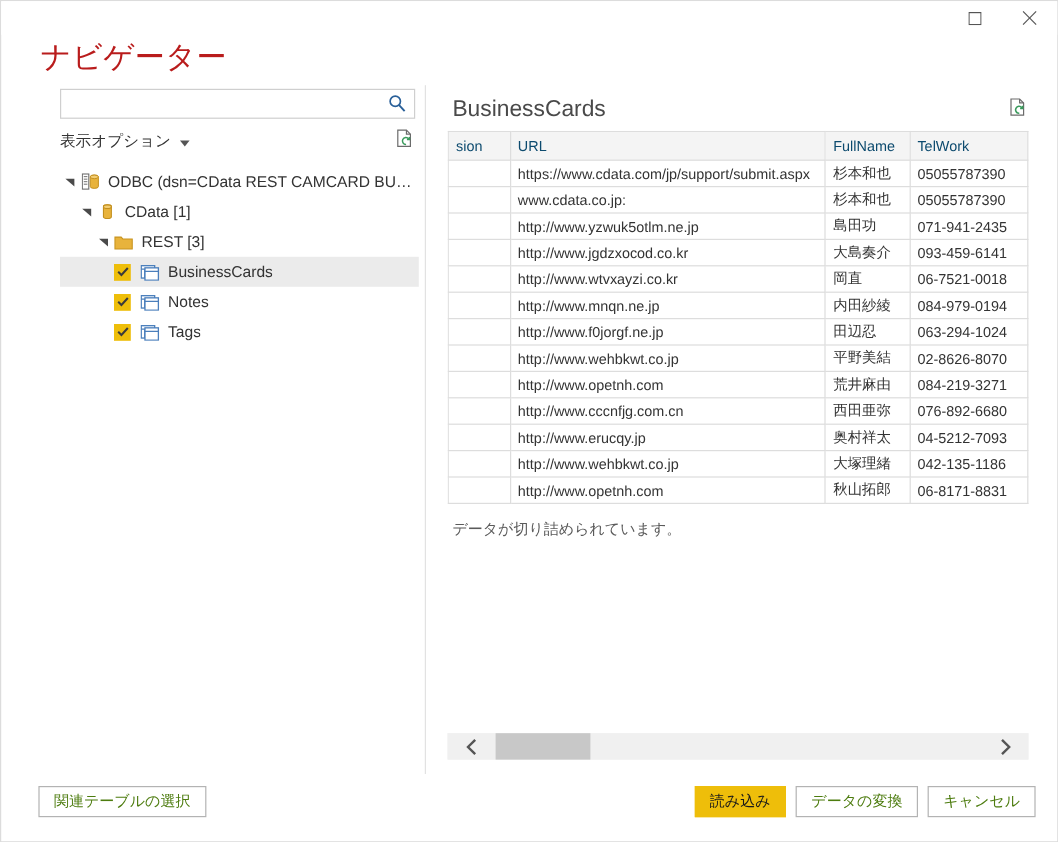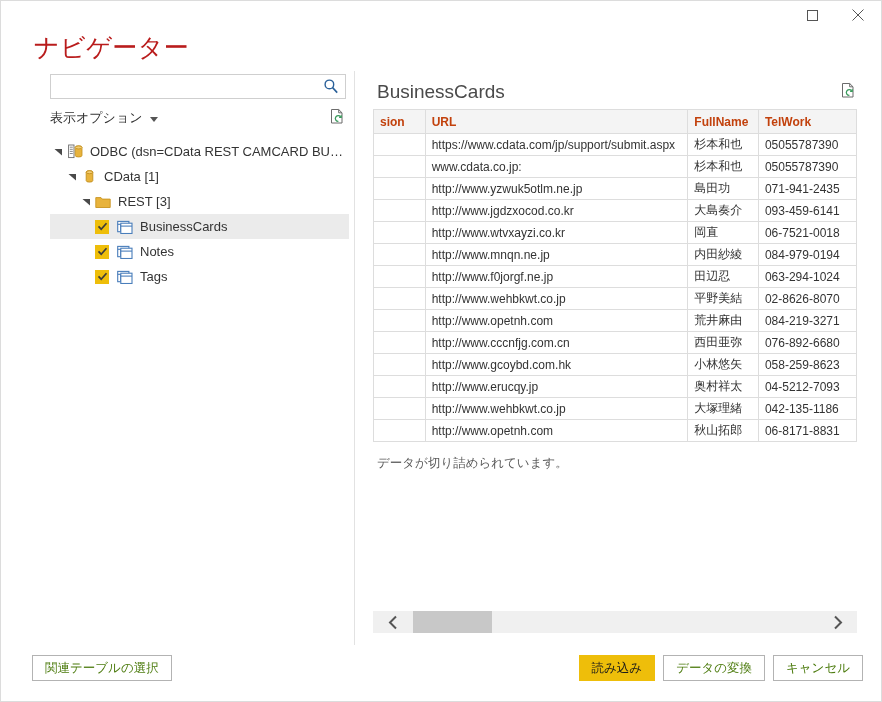--- a/index.html
+++ b/index.html
@@ -229,23 +229,23 @@
     padding: 0 6px;
     height: 22px;
     text-align: left;
     font-weight: 400;
     white-space: nowrap;
     overflow: hidden;
     box-sizing: border-box;
   }
   table.grid th {
     background: #f4f4f4;
-    font-weight: bold;
+    font-weight: normal;
     font-size: 12px;
-    color: #c2410c;
+    color: #0c4a6e;
     height: 24px;
   }
   .col-clip   { width: 57px; }
   .col-url    { width: 265px; }
   .col-name   { width: 72px; }
   .col-tel    { width: 102px; }
 
   #truncation-note {
     font-size: 12.5px;
     color: #5a5a5a;
@@ -555,26 +555,20 @@
                 <td class="col-tel">084-219-3271</td>
               </tr>
               <tr>
                 <td class="col-clip"></td>
                 <td class="col-url">http://www.cccnfjg.com.cn</td>
                 <td class="col-name">西田亜弥</td>
                 <td class="col-tel">076-892-6680</td>
               </tr>
               <tr>
                 <td class="col-clip"></td>
-                <td class="col-url">http://www.gcoybd.com.hk</td>
-                <td class="col-name">小林悠矢</td>
-                <td class="col-tel">058-259-8623</td>
-              </tr>
-              <tr>
-                <td class="col-clip"></td>
                 <td class="col-url">http://www.erucqy.jp</td>
                 <td class="col-name">奥村祥太</td>
                 <td class="col-tel">04-5212-7093</td>
               </tr>
               <tr>
                 <td class="col-clip"></td>
                 <td class="col-url">http://www.wehbkwt.co.jp</td>
                 <td class="col-name">大塚理緒</td>
                 <td class="col-tel">042-135-1186</td>
               </tr>

